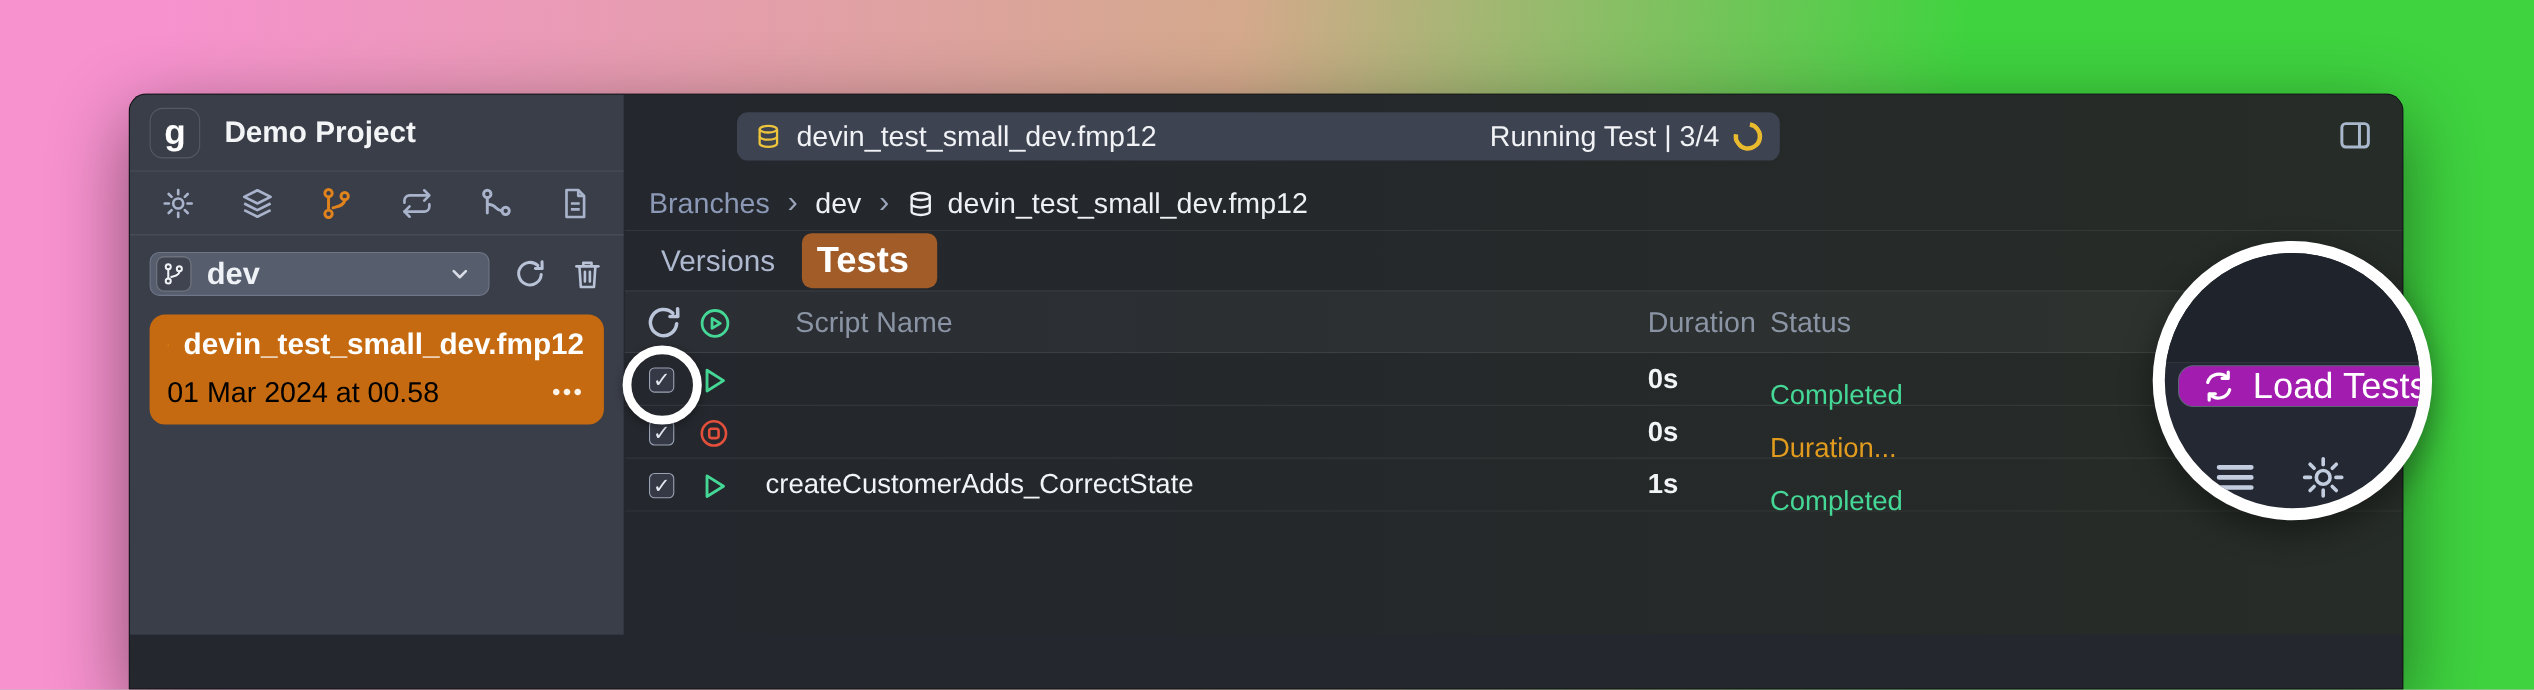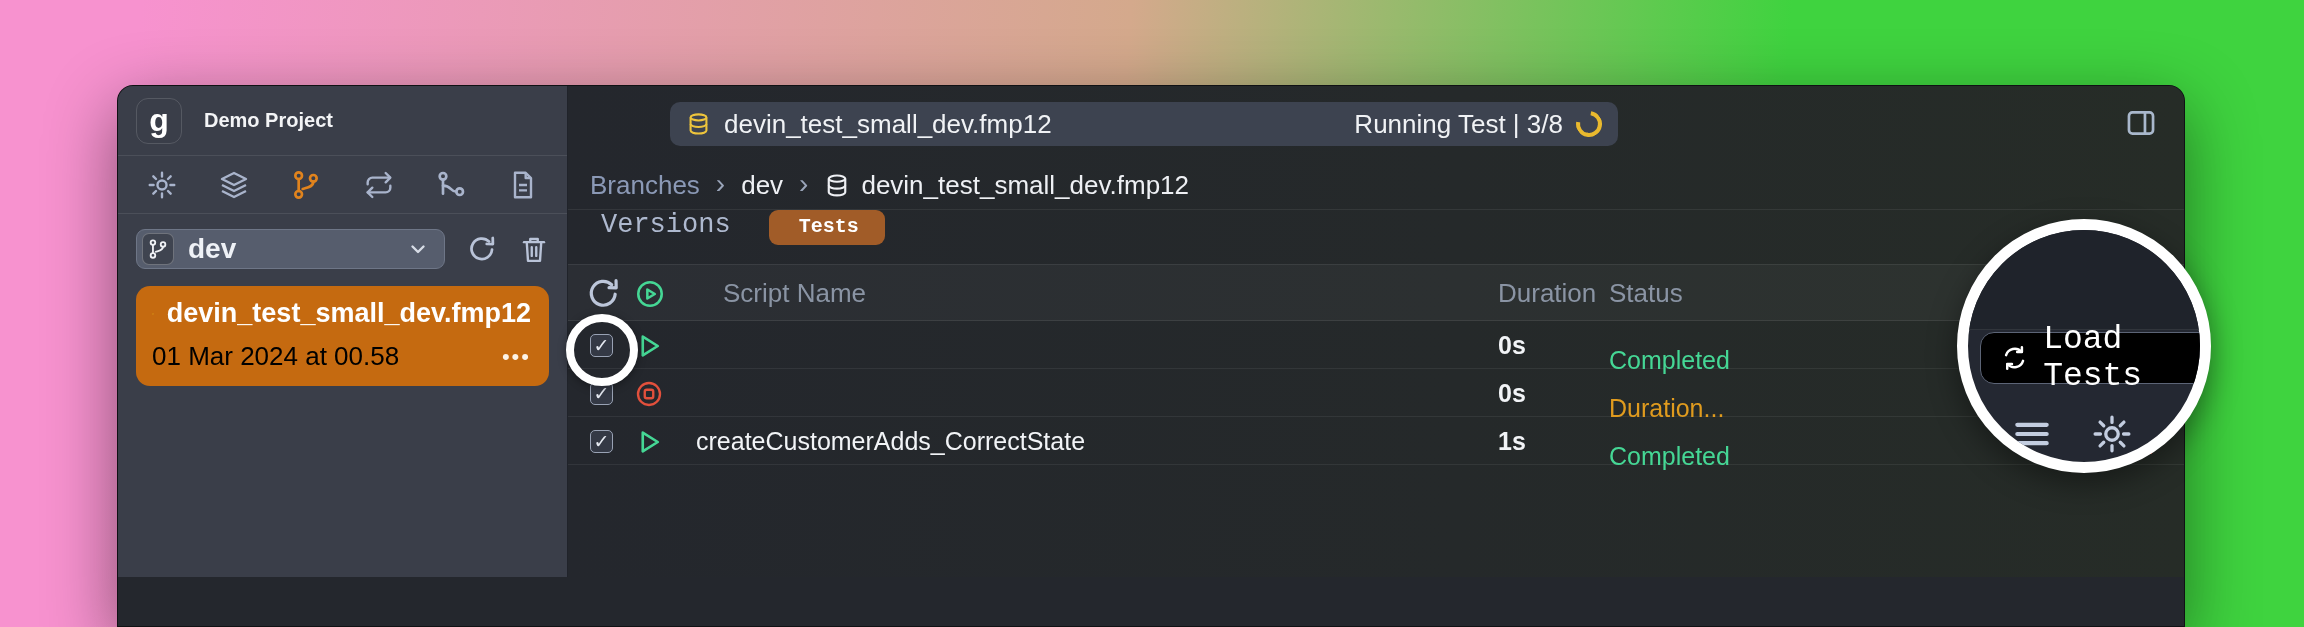--- a/index.html
+++ b/index.html
@@ -25,21 +25,21 @@
 
   .win-body { display:flex; height:491px; }
 
   
   .sidebar { width:450px; background:#3a3e49; border-right:1px solid #20232a; position:relative; }
   .sb-header { height:70px; display:flex; align-items:center; gap:22px; padding:0 18px;
     border-bottom:1px solid rgba(255,255,255,.09); }
   .logo-box { width:46px; height:46px; border-radius:12px; border:1.5px solid rgba(255,255,255,.14);
     display:flex; align-items:center; justify-content:center;
     color:#ffffff; font-size:32px; font-weight:bold; }
-  .project-name { color:#f3f4f6; font-size:20px; font-weight:bold;text-align:center; }
+  .project-name { color:#f3f4f6; font-size:27px; font-weight:bold;text-align:center; }
 
   .sb-nav { height:58px; display:flex; align-items:center; justify-content:space-between;
     padding:0 26px; border-bottom:1px solid rgba(255,255,255,.09); color:#a9b4cc; }
   .sb-nav .nav-btn { width:36px; height:36px; display:flex; align-items:center; justify-content:center; }
   .sb-nav .nav-btn.active { color:#e0831d; }
   .sb-nav svg { width:32px; height:32px; }
 
   .branch-row { display:flex; align-items:center; gap:22px; padding:15px 18px 0 18px; }
   .branch-select { width:318px; height:40px; background:#565d6d; border:1.5px solid #6e7687;
     border-radius:9px; display:flex; align-items:center; gap:14px; padding:0 14px 0 5px; }
@@ -77,24 +77,24 @@
   .panel-toggle svg { width:34px; height:34px; }
 
   .breadcrumb { height:48px; display:flex; align-items:center; gap:16px; padding-left:22px;
     font-size:26px; border-bottom:1px solid rgba(255,255,255,.07); }
   .bc-root { color:#8b99b6; }
   .bc-sep { color:#9aa5ba; font-size:28px; transform:translateY(-2px); }
   .bc-branch, .bc-file { color:#eef0f4; }
   .bc-file-wrap { display:flex; align-items:center; gap:11px; color:#eef0f4; }
   .bc-file-wrap svg { width:26px; height:26px; }
 
-  .tabs { height:54px; display:flex; align-items:flex-start; gap:38px; padding-left:33px;font-family:Liberation Mono, monospace; }
+  .tabs { height:54px; display:flex; align-items:center; gap:24px; padding-left:33px; }
   .tab-versions { color:#aeb9cf; font-size:27px; }
-  .tab-tests { background:#a15c28; color:#ffffff; font-size:20px; font-weight:bold;
-    padding:5px 26px 7px 30px; border-radius:9px; }
+  .tab-tests { background:#a15c28; color:#ffffff; font-size:33px; font-weight:bold;
+    padding:5px 26px 7px 14px; border-radius:9px; }
 
   .tbl-header { position:relative; height:57px; background:rgba(255,255,255,.035);
     border-top:1px solid rgba(255,255,255,.07); border-bottom:1px solid rgba(255,255,255,.08); }
   .tbl-header .cell { position:absolute; top:50%; transform:translateY(-50%);
     color:#8a94a4; font-size:26px; }
   .hdr-refresh { position:absolute; left:18px; top:11px; color:#bcc6da; }
   .hdr-refresh svg { width:35px; height:35px; }
   .hdr-play { position:absolute; left:66px; top:13px; color:#45d795; }
   .hdr-play svg { width:32px; height:32px; }
   .col-script { left:128px;margin-left:27px; } .col-duration { left:930px; } .col-status { left:1041px; }
@@ -117,23 +117,23 @@
 
   
   .anno-ring { position:absolute; left:566px; top:314px; width:72px; height:72px;
     border:8px solid #ffffff; border-radius:50%; pointer-events:none;
     box-shadow:0 2px 8px rgba(0,0,0,.35); }
   .magnifier { position:absolute; left:1957px; top:219px; width:254px; height:254px;
     border:11px solid #ffffff; border-radius:50%; background:#242832; overflow:hidden;
     box-shadow:0 10px 30px rgba(0,0,0,.4); }
   .mag-top { position:absolute; left:0; top:0; right:0; height:100px; background:#1f232b;
     border-bottom:1px solid rgba(255,255,255,.08); }
-  .mag-button { position:absolute; left:12px; top:102px; width:232px; height:52px;
-    background:#000000; border:1px solid #5c6476; border-radius:14px;
-    display:flex; align-items:center; gap:15px; padding-left:20px; color:#ffffff; font-size:33px;font-family:Liberation Mono, monospace; }
+  .mag-button { position:absolute; left:12px; top:102px; width:232px; height:38px;
+    background:#a21caf; border:1px solid #5c6476; border-radius:14px;
+    display:flex; align-items:center; gap:15px; padding-left:20px; color:#ffffff; font-size:33px; }
   .mag-button svg { width:32px; height:32px; }
   .mag-icons { position:absolute; left:42px; top:182px; display:flex; gap:36px; color:#c3cde0; }
   .mag-icons svg { width:44px; height:44px; }
   .mag-icons .danger { color:#e2503c; }
 </style>
 </head>
 <body>
 
 <svg width="0" height="0" style="position:absolute">
   <defs>
@@ -301,21 +301,21 @@
 
       <main class="main">
 
         <div class="main-topbar">
           <div class="file-pill">
             <svg class="db" viewBox="0 0 24 24">
                 <use href="#i-db"></use>
               </svg>
             <span class="pill-name">devin_test_small_dev.fmp12</span>
             <span class="grow"></span>
-            <span class="pill-status">Running Test | 3/8</span>
+            <span class="pill-status">Running Test | 3/4</span>
             <span class="spinner"></span>
           </div>
           <span class="panel-toggle"><svg viewBox="0 0 24 24">
                 <use href="#i-panel"></use>
               </svg></span>
         </div>
 
         <div class="breadcrumb">
           <span class="bc-root">Branches</span>
           <span class="bc-sep">›</span>

